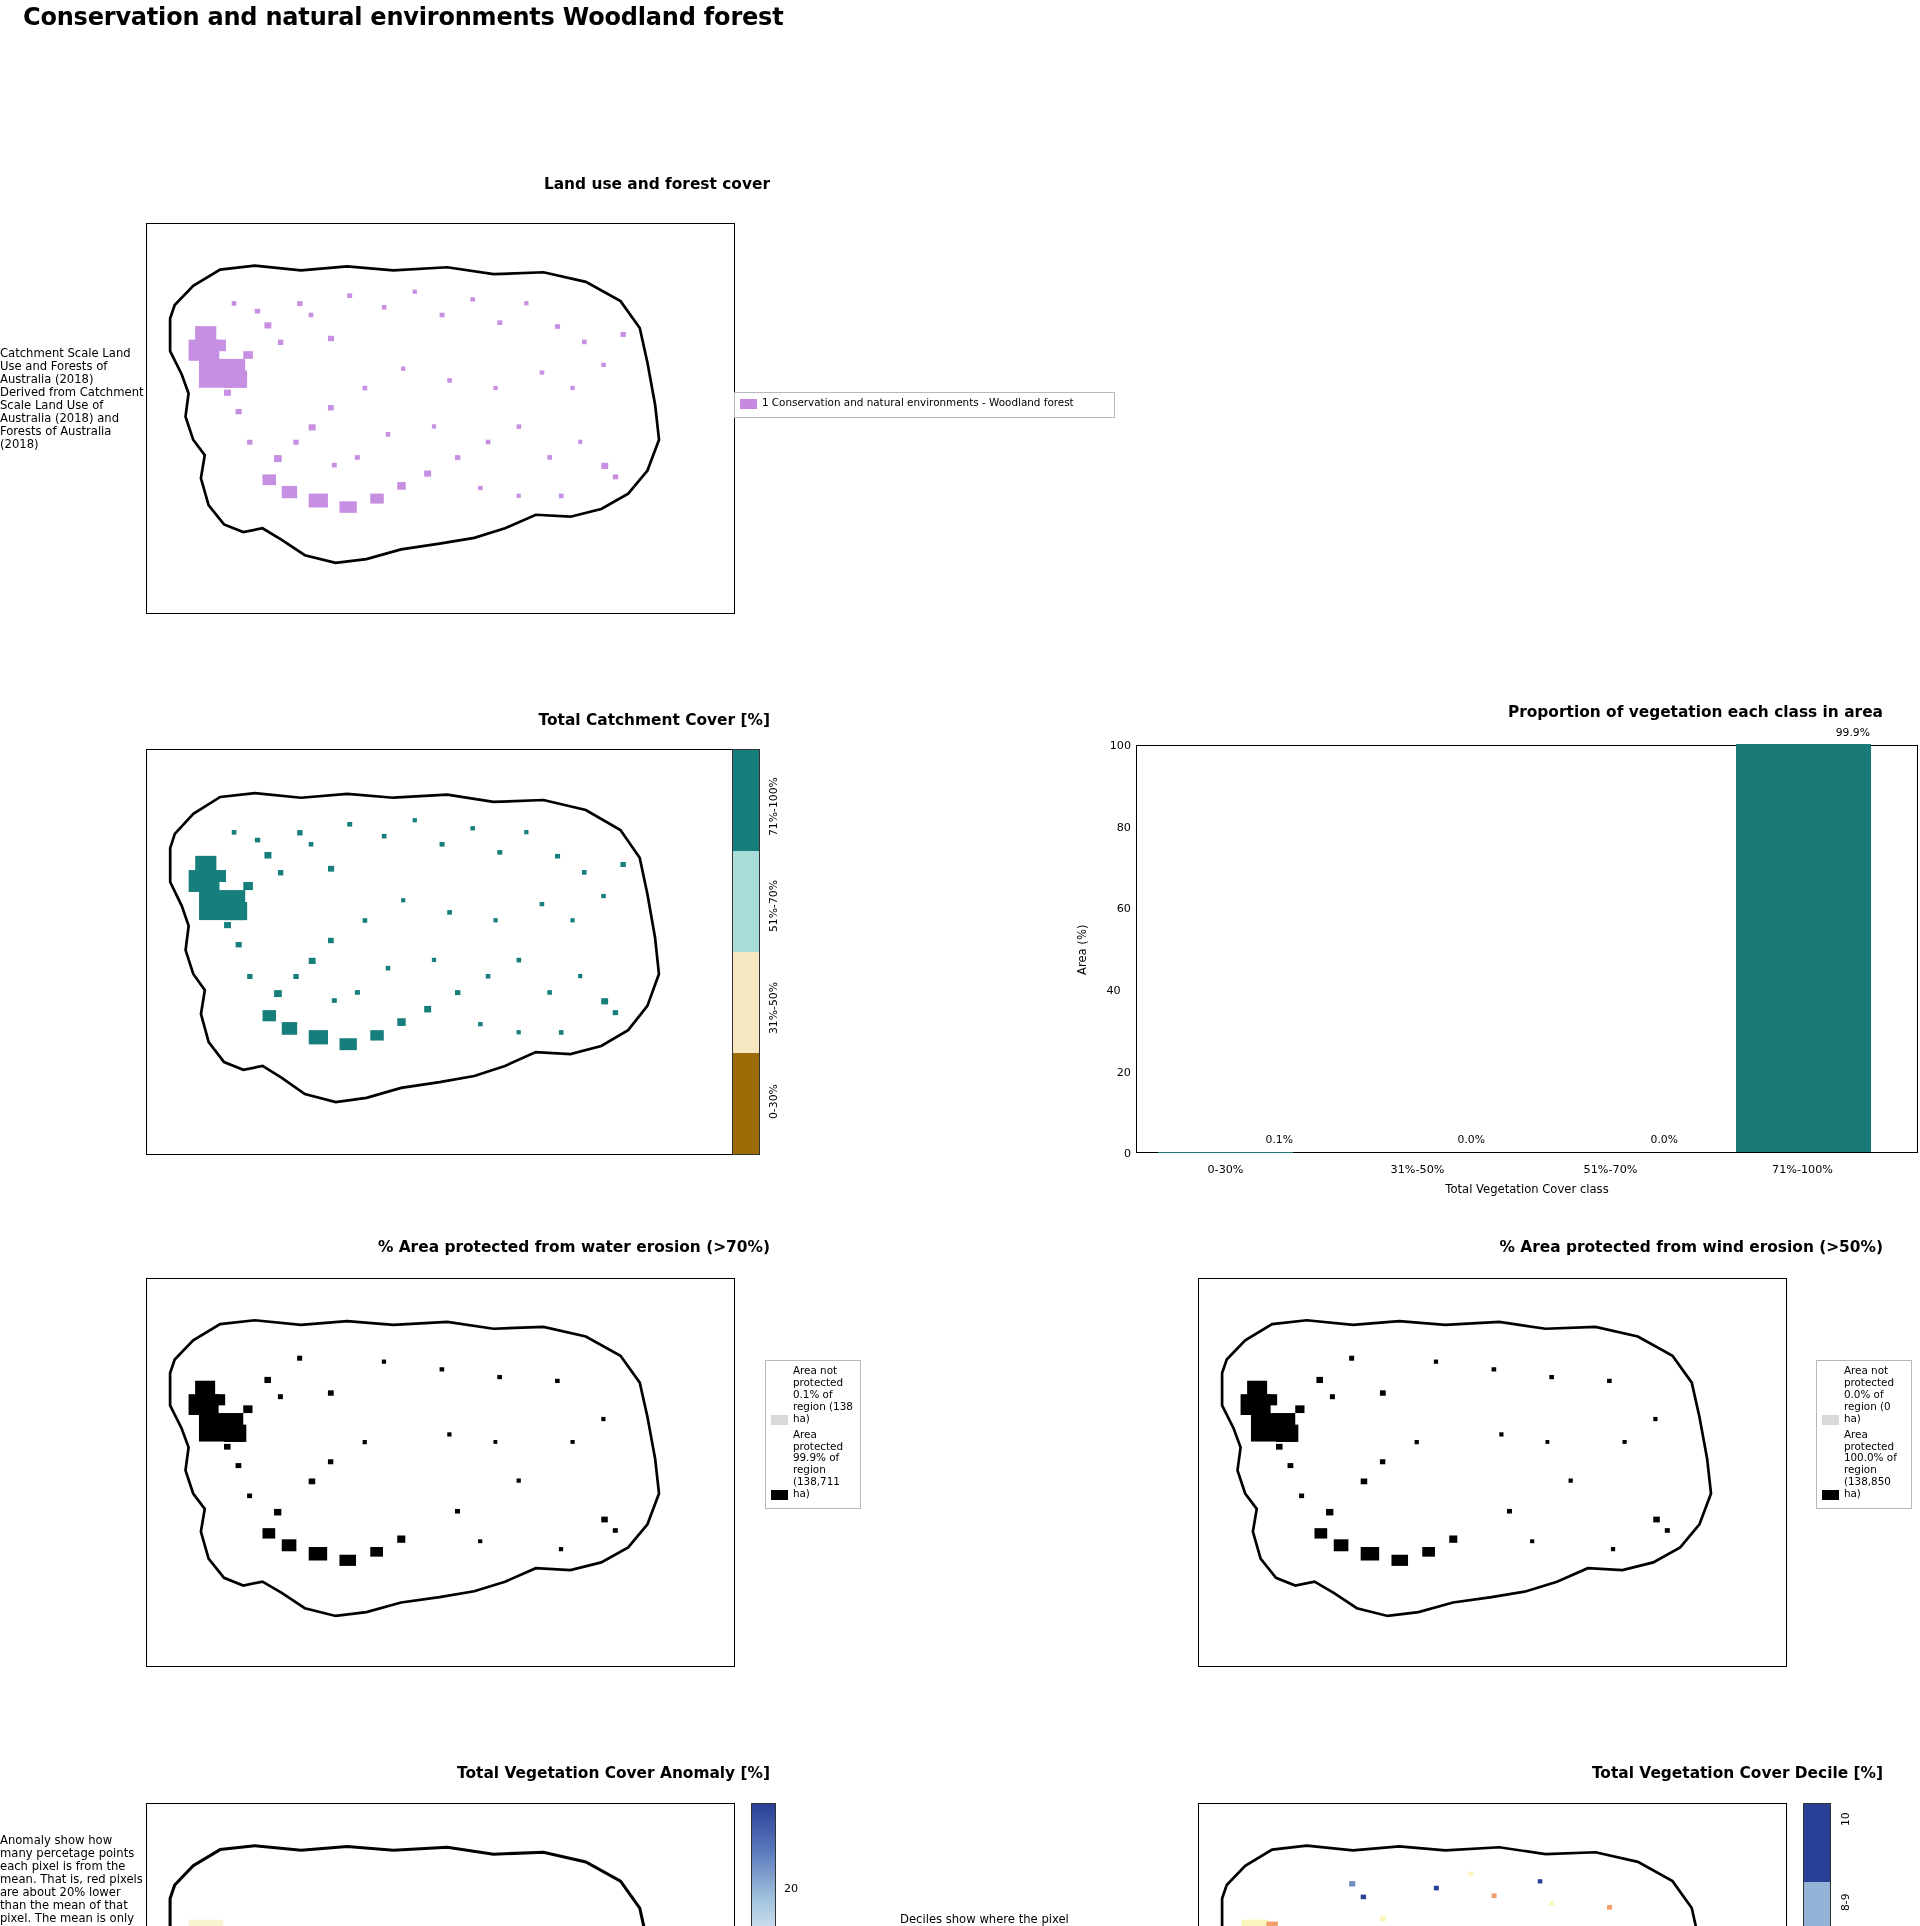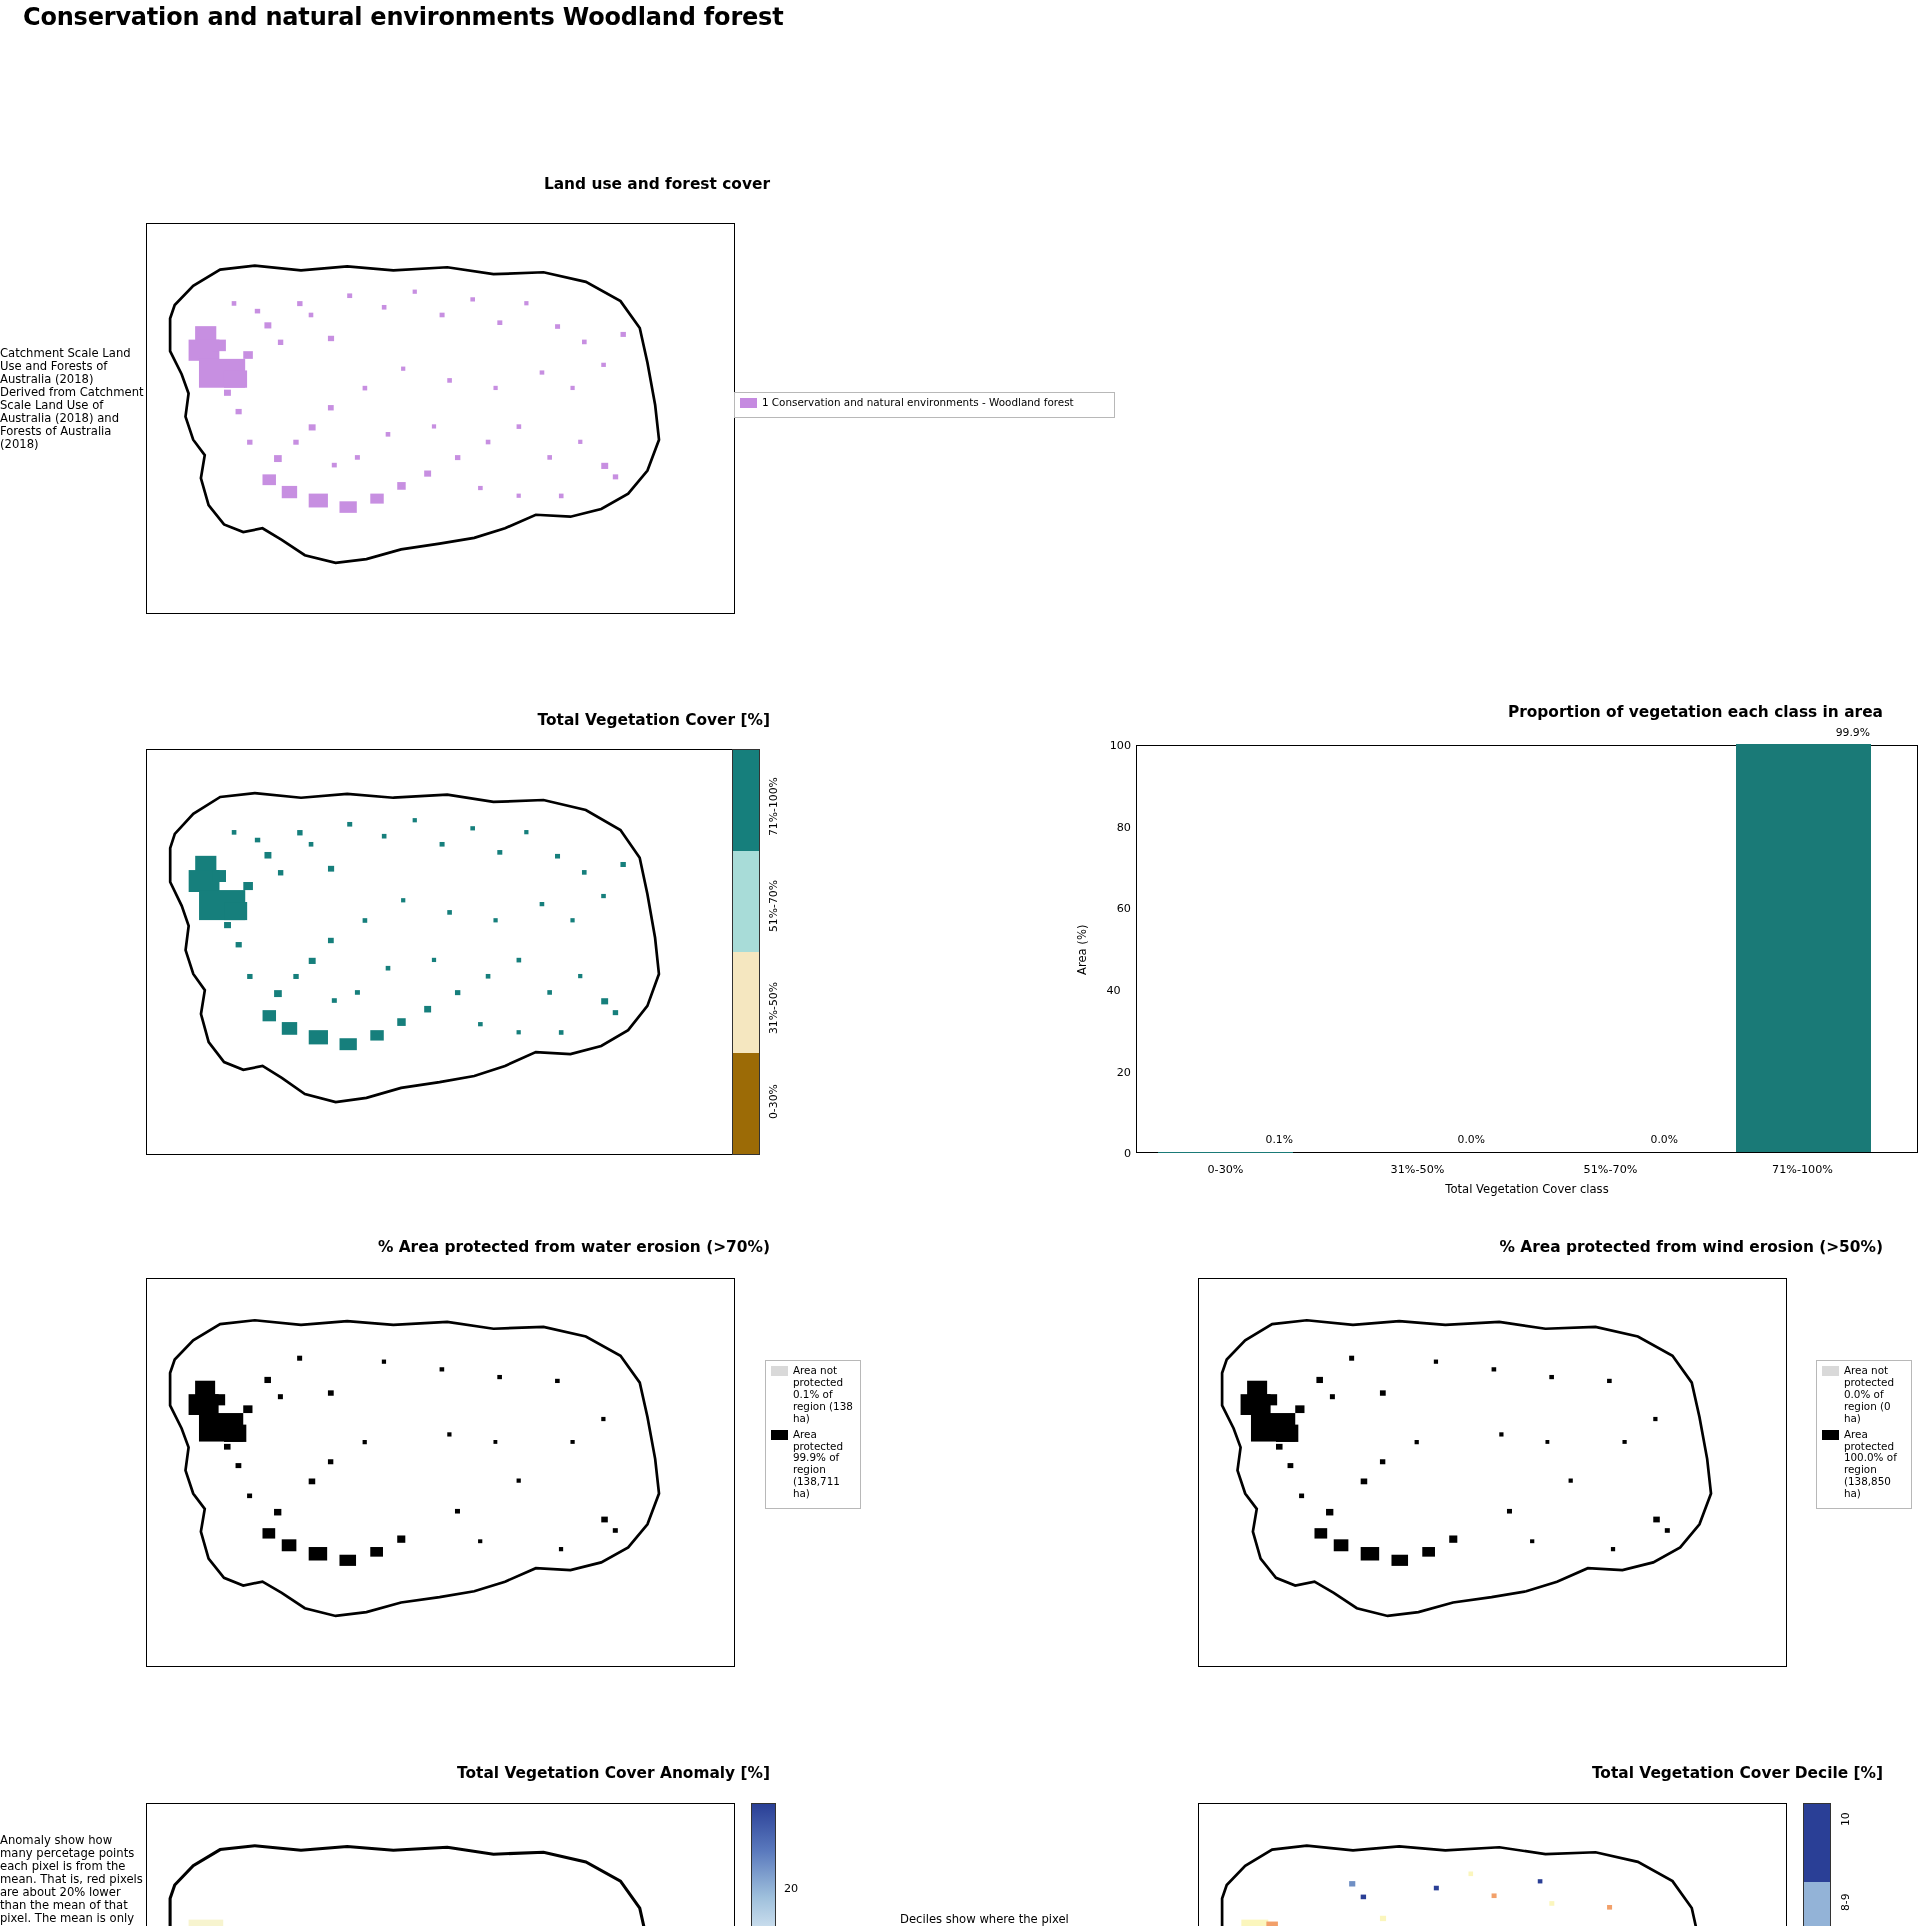--- a/index.html
+++ b/index.html
@@ -45,21 +45,21 @@
   }
   .legend-box {
     position: absolute;
     border: 0.4px solid #b8b8b8;
     background: #ffffff;
     padding: 3.9px 4.6px;
     font-size: 10.4px;
     line-height: 1.15;
     color: #000;
   }
-  .legend-row { display: flex; align-items: flex-start; gap: 4.6px; margin-bottom: 3.9px; }
+  .legend-row { display: flex; align-items: flex-end; gap: 4.6px; margin-bottom: 3.9px; }
   .legend-swatch { width: 17.7px; height: 10px; flex: none; margin-top: 1.5px; }
   .legend-label { white-space: pre-line; }
 
   
   .cbar { position: absolute; border: 0.4px solid #333; }
   .cbar-seg { width: 100%; }
   .cbar-tick {
     position: absolute;
     font-size: 10.8px;
     color: #000;
@@ -185,21 +185,21 @@
 Derived from Catchment Scale Land Use of Australia (2018) and Forests of Australia (2018)</div>
 
 <div class="legend-box" style="left:734px; top:392px; width:381px;">
   <div class="legend-row">
     <div class="legend-swatch" style="background:#c58ae0;"></div>
     <div class="legend-label">1 Conservation and natural environments - Woodland forest</div>
   </div>
 </div>
 
 <div style="position:absolute; left:0; top:711px; width:770px;">
-  <div class="panel-title" style="position:relative;">Total Vegetation Cover [%]</div>
+  <div class="panel-title" style="position:relative;">Total Catchment Cover [%]</div>
 </div>
 
 <div class="map-frame" style="left:146px; top:749px; width:589px; height:406px;">
   <svg viewBox="0 0 1530 1055" width="589" height="406">
     <path fill="#ffffff" stroke="#000000" stroke-width="7" d="M60,255 L72,218 L120,166 L190,122 L280,112 L400,124 L520,114 L640,124 L780,116 L900,135 L1030,130 L1140,156 L1230,208 L1280,280 L1300,374 L1320,488 L1330,582 L1300,665 L1250,728 L1180,769 L1100,790 L1010,785 L930,821 L850,847 L760,863 L660,878 L570,904 L490,915 L410,894 L350,852 L300,821 L250,831 L200,811 L160,759 L140,686 L150,624 L120,582 L100,520 L108,457 L90,405 L60,343 Z"></path>
     <g fill="#167f7c">
       <rect x="125" y="275" width="55" height="42"></rect>
       <rect x="108" y="312" width="80" height="57"></rect>
       <rect x="135" y="364" width="120" height="78"></rect>
       <rect x="200" y="395" width="60" height="47"></rect>

